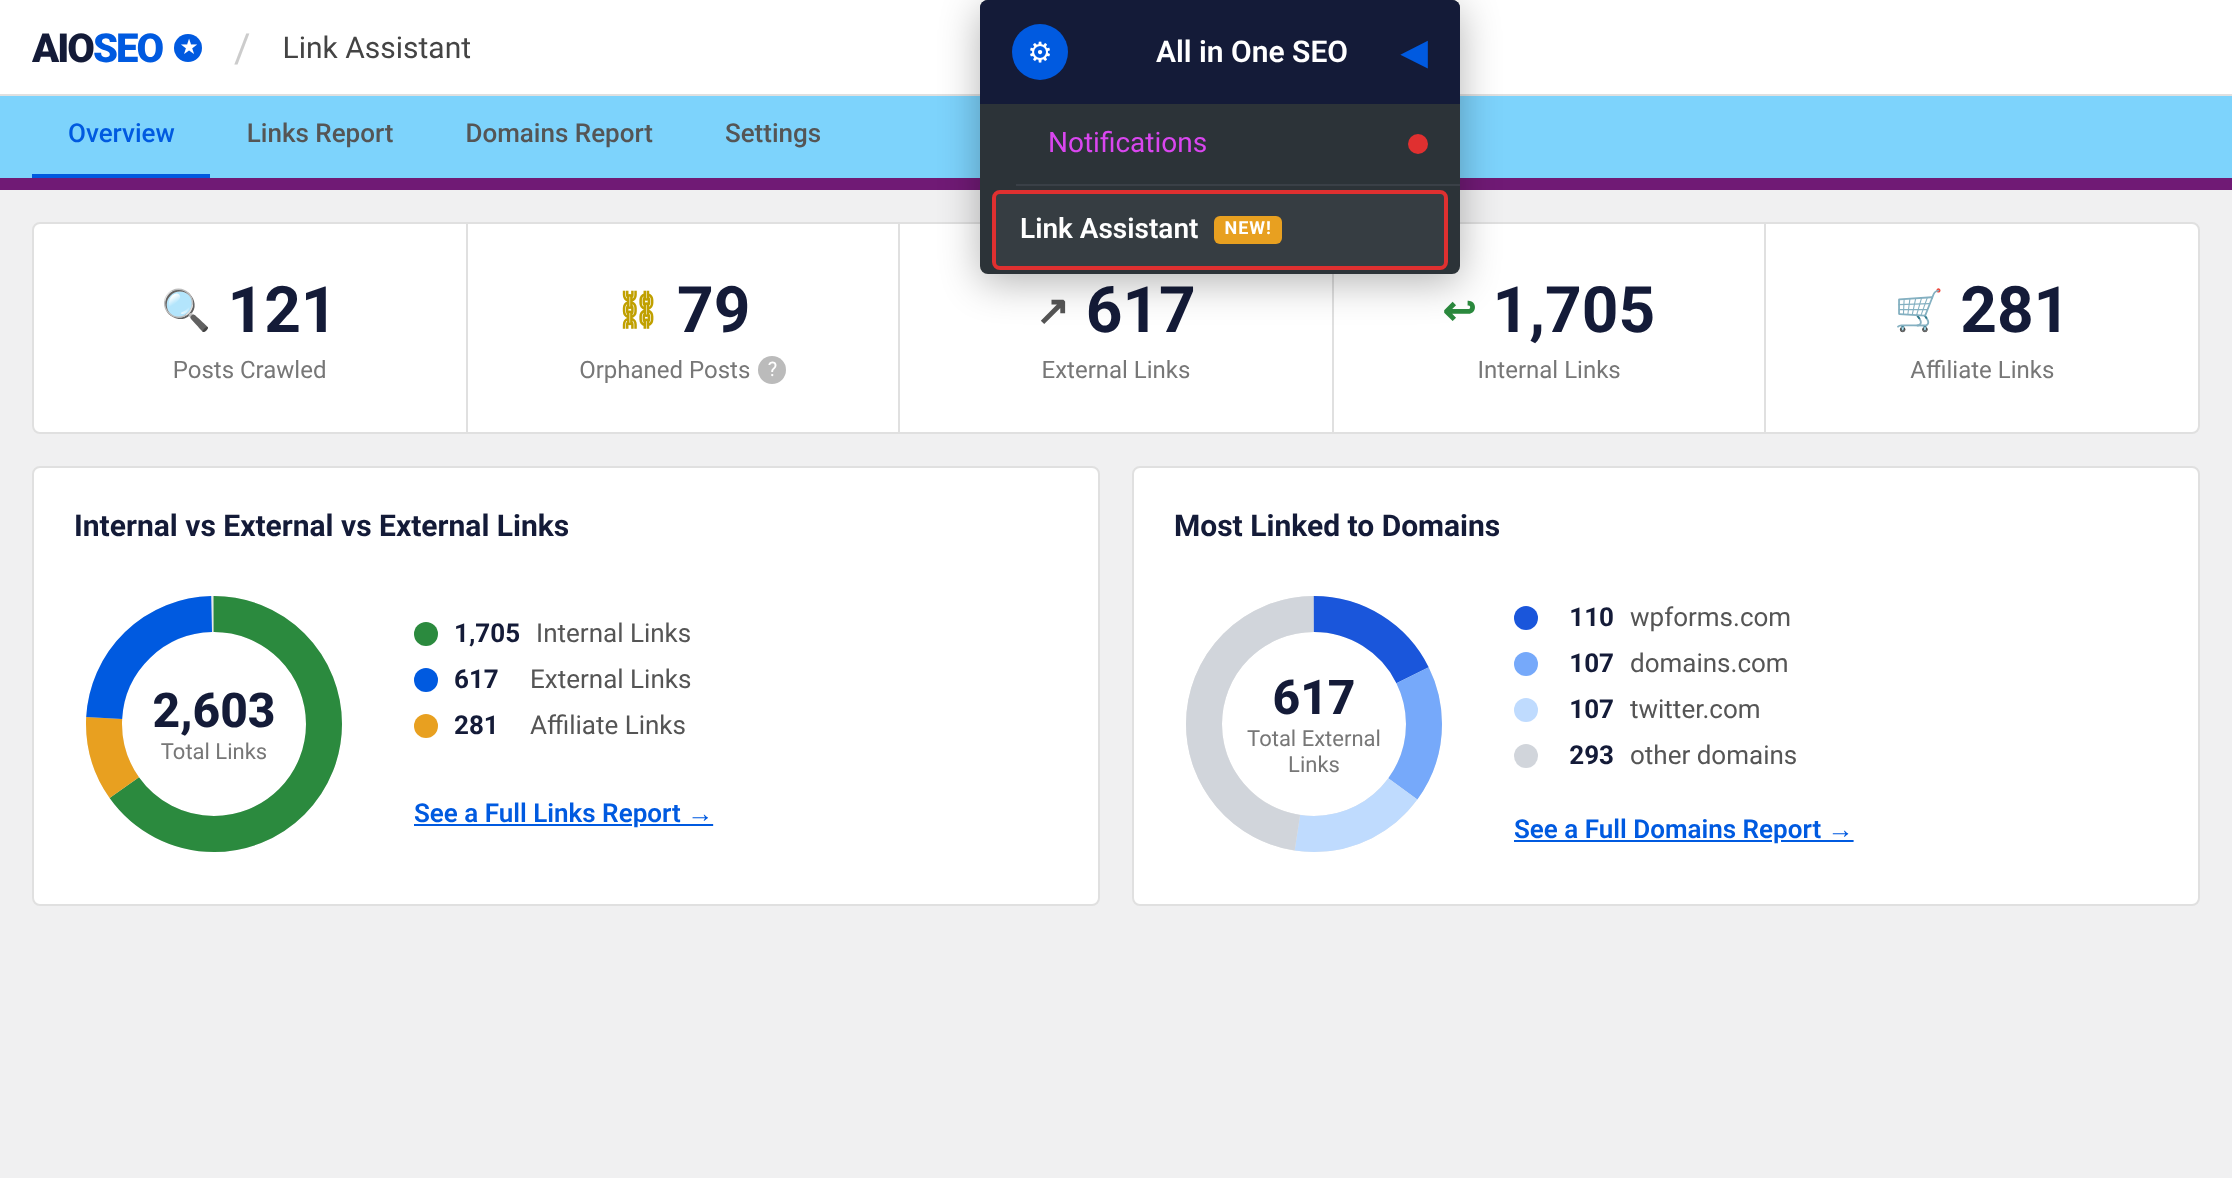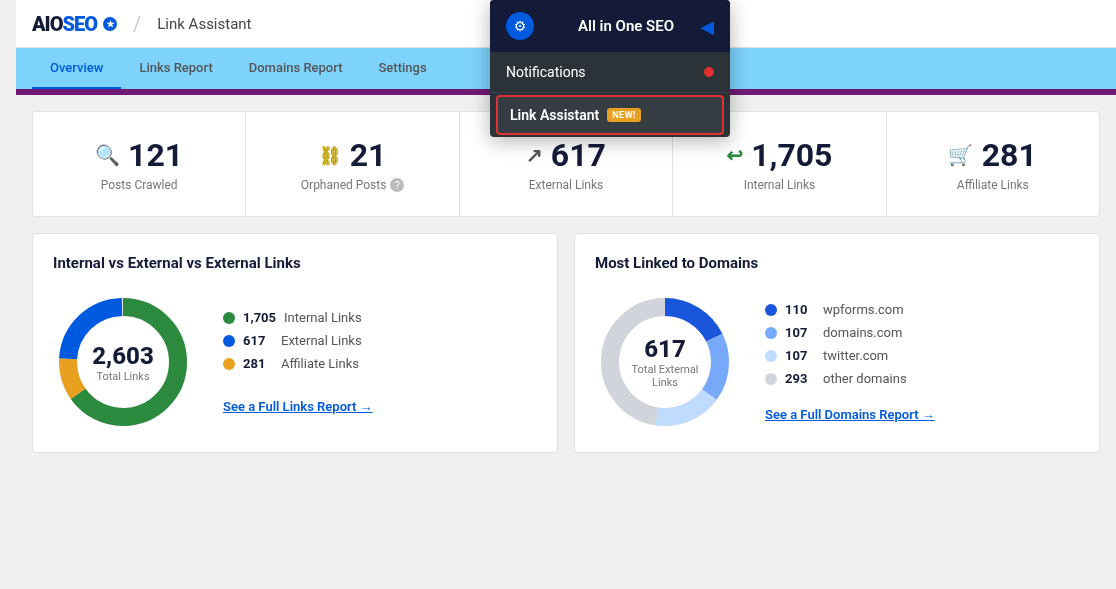--- a/index.html
+++ b/index.html
@@ -203,27 +203,28 @@
       font-weight: 600;
       margin-left: 34px;
     }
     .dropdown-arrow {
       margin-left: auto;
       color: #005ae0;
       font-size: 18px;
     }
     .dropdown-item {
       padding: 12px 16px;
-      color: #ffffff;
+      color: #d946ef;
       font-size: 14px;
       cursor: pointer;
       display: flex;
       align-items: center;
       gap: 8px;
       border-bottom: 1px solid #3a4047;
+      margin-left: 18px;
     }
     .dropdown-item:last-child { border-bottom: none; }
     .dropdown-item.active-item {
       background: rgba(255,255,255,0.05);
       border: 2px solid #e03030;
       margin: 2px 6px;
       border-radius: 4px;
       padding: 10px 12px;
       color: #fff;
       font-weight: 600;
@@ -239,21 +240,21 @@
       letter-spacing: 0.5px;
     }
     .notif-dot {
       width: 10px;
       height: 10px;
       background: #e03030;
       border-radius: 50%;
       margin-left: auto;
     }
 
-    .page-wrapper { position: relative; padding-left: 16px; }
+    .page-wrapper { position: relative; }
   </style>
 </head>
 <body>
 
 <div class="page-wrapper">
 
   <div class="top-bar">
     <div class="aioseo-logo">
       <span style="font-weight:900; font-size:20px; letter-spacing:-1px;">
         <span style="color:#141b38;">AIO</span><span style="color:#005ae0;">SEO</span>
@@ -277,21 +278,21 @@
     <div class="stat-card">
       <div class="stat-number">
         <span class="stat-icon icon-search">🔍</span>
         <span>121</span>
       </div>
       <div class="stat-label">Posts Crawled</div>
     </div>
     <div class="stat-card">
       <div class="stat-number">
         <span class="stat-icon icon-orphan" style="color:#c0a000; font-size:18px;">⛓</span>
-        <span>21</span>
+        <span>79</span>
       </div>
       <div class="stat-label">
         Orphaned Posts
         <span style="width:14px;height:14px;border-radius:50%;background:#bbb;color:#fff;display:inline-flex;align-items:center;justify-content:center;font-size:10px;cursor:pointer;">?</span>
       </div>
     </div>
     <div class="stat-card">
       <div class="stat-number">
         <span class="stat-icon" style="color:#555; font-size:20px;">↗</span>
         <span>617</span>
@@ -371,21 +372,21 @@
 
             <circle cx="70" cy="70" r="55" fill="none" stroke="#bfdbfe" stroke-width="18" stroke-dasharray="60 285" stroke-dashoffset="-121" transform="rotate(-90 70 70)"></circle>
 
             <circle cx="70" cy="70" r="55" fill="none" stroke="#d1d5db" stroke-width="18" stroke-dasharray="164 181" stroke-dashoffset="-181" transform="rotate(-90 70 70)"></circle>
           </svg>
           <div class="donut-center">
             <div class="donut-center-num">617</div>
             <div class="donut-center-label">Total External Links</div>
           </div>
         </div>
-        <div style="display:flex;flex-direction:column;gap:5px;">
+        <div style="display:flex;flex-direction:column;gap:5px;text-align:right;">
           <div class="legend">
             <div class="legend-item">
               <span class="legend-dot dot-blue-dark"></span>
               <span class="legend-count">110</span>
               <span class="legend-text">wpforms.com</span>
             </div>
             <div class="legend-item">
               <span class="legend-dot dot-blue-mid"></span>
               <span class="legend-count">107</span>
               <span class="legend-text">domains.com</span>

